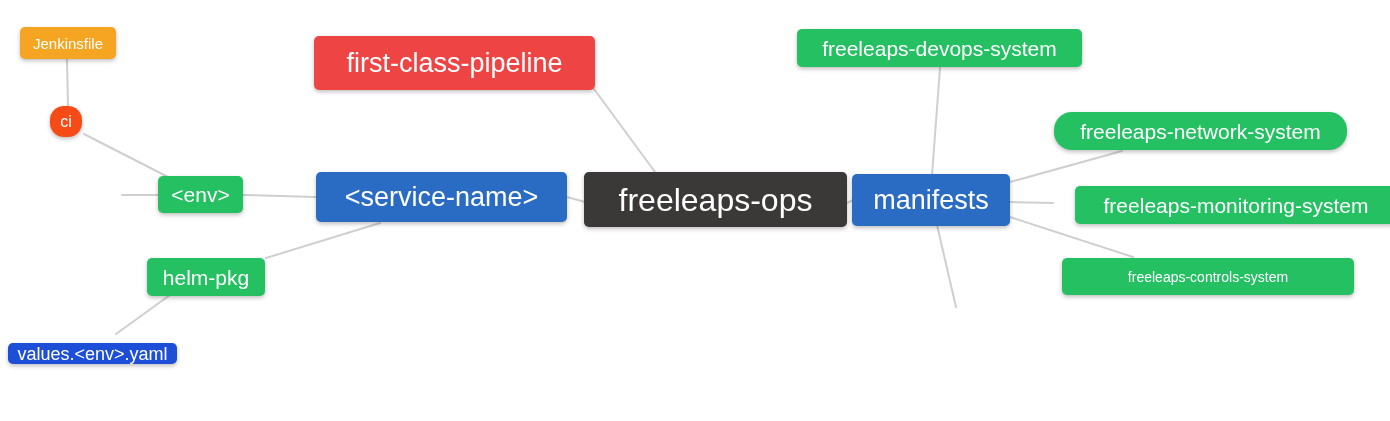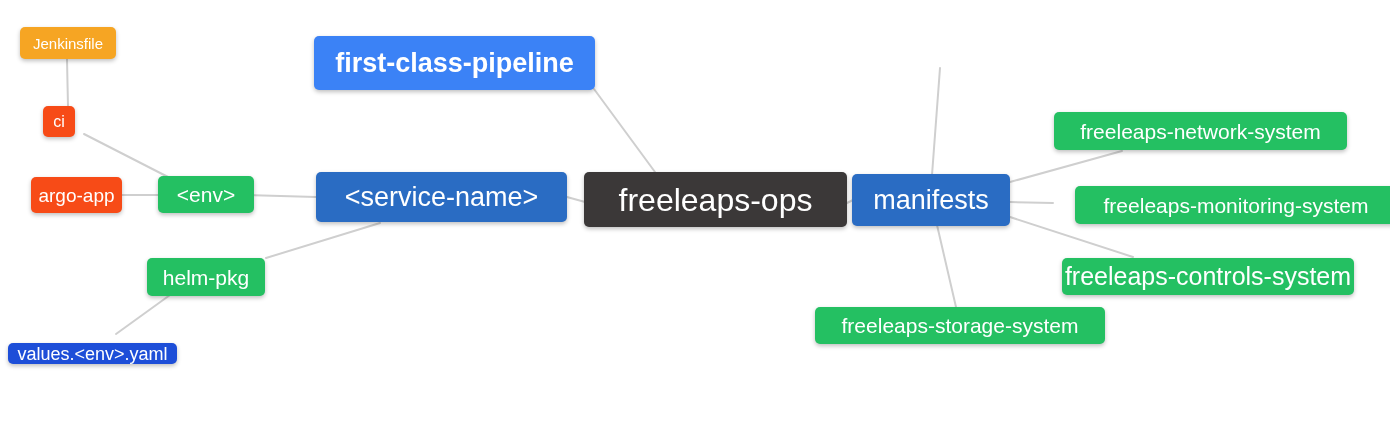--- a/index.html
+++ b/index.html
@@ -60,40 +60,39 @@
     <line x1="845" y1="204" x2="853" y2="200"></line>
     <line x1="932" y1="175" x2="940" y2="68"></line>
     <line x1="1010" y1="182" x2="1122" y2="151"></line>
     <line x1="1010" y1="202" x2="1053" y2="203"></line>
     <line x1="1010" y1="217" x2="1133" y2="257"></line>
     <line x1="937" y1="225" x2="956" y2="307"></line>
   </svg>
 
   <div class="node" style="left: 20px; top: 27px; width: 96px; height: 32px; font-size: 15px; background: rgb(246, 165, 35);">Jenkinsfile</div>
 
-  <div class="node" style="left: 43px; top: 106px; width: 32px; height: 31px; font-size: 16px; background: rgb(247, 75, 23);">ci</div>
+  <div class="node" style="left: 50px; top: 106px; width: 32px; height: 31px; font-size: 16px; background: rgb(247, 75, 23); border-radius: 14px;">ci</div>
 
-  <div class="node" style="left: 31px; top: 177px; width: 91px; height: 36px; font-size: 19px; background: rgb(247, 75, 23);">argo-app</div>
 
-  <div class="node" style="left: 158px; top: 176px; width: 96px; height: 37px; font-size: 21px; background: rgb(36, 192, 98);">&lt;env&gt;</div>
+  <div class="node" style="left: 158px; top: 176px; width: 85px; height: 37px; font-size: 21px; background: rgb(36, 192, 98);">&lt;env&gt;</div>
 
   <div class="node" style="left: 147px; top: 258px; width: 118px; height: 38px; font-size: 21px; background: rgb(36, 192, 98);">helm-pkg</div>
 
   <div class="node" style="left: 8px; top: 343px; width: 169px; height: 21px; font-size: 18px; background: #1d4ed8;">values.&lt;env&gt;.yaml</div>
 
-  <div class="node" style="left: 314px; top: 36px; width: 281px; height: 54px; font-size: 27px; background: #3b82f6; font-weight: bold;">first-class-pipeline</div>
+  <div class="node" style="left: 314px; top: 36px; width: 281px; height: 54px; font-size: 27px; background: #ef4444;">first-class-pipeline</div>
 
   <div class="node" style="left: 316px; top: 172px; width: 251px; height: 50px; font-size: 27px; background: rgb(42, 108, 195); text-align: right;">&lt;service-name&gt;</div>
 
   <div class="node" style="left: 584px; top: 172px; width: 263px; height: 55px; font-size: 32px; background: rgb(59, 56, 56);">freeleaps-ops</div>
 
   <div class="node" style="left: 852px; top: 174px; width: 158px; height: 52px; font-size: 27px; background: rgb(42, 108, 195);">manifests</div>
 
+  <div class="node" style="left: 797px; top: 29px; width: 285px; height: 38px; font-size: 21px; background: rgb(36, 192, 98);">freeleaps-devops-system</div>
 
-  <div class="node" style="left: 1054px; top: 112px; width: 293px; height: 38px; font-size: 21px; background: rgb(36, 192, 98);">freeleaps-network-system</div>
+  <div class="node" style="left: 1054px; top: 112px; width: 293px; height: 38px; font-size: 21px; background: rgb(36, 192, 98); border-radius: 18px;">freeleaps-network-system</div>
 
   <div class="node" style="left: 1053px; top: 186px; width: 322px; height: 38px; font-size: 21px; background: rgb(36, 192, 98); margin-left: 22px;">freeleaps-monitoring-system</div>
 
-  <div class="node" style="left: 1062px; top: 258px; width: 292px; height: 37px; font-size: 25px; background: rgb(36, 192, 98);">freeleaps-controls-system</div>
+  <div class="node" style="left: 1062px; top: 258px; width: 292px; height: 37px; font-size: 14px; background: rgb(36, 192, 98);">freeleaps-controls-system</div>
 
-  <div class="node" style="left: 815px; top: 307px; width: 290px; height: 37px; font-size: 21px; background: rgb(36, 192, 98);">freeleaps-storage-system</div>
 
 </div>
 
 </body></html>

